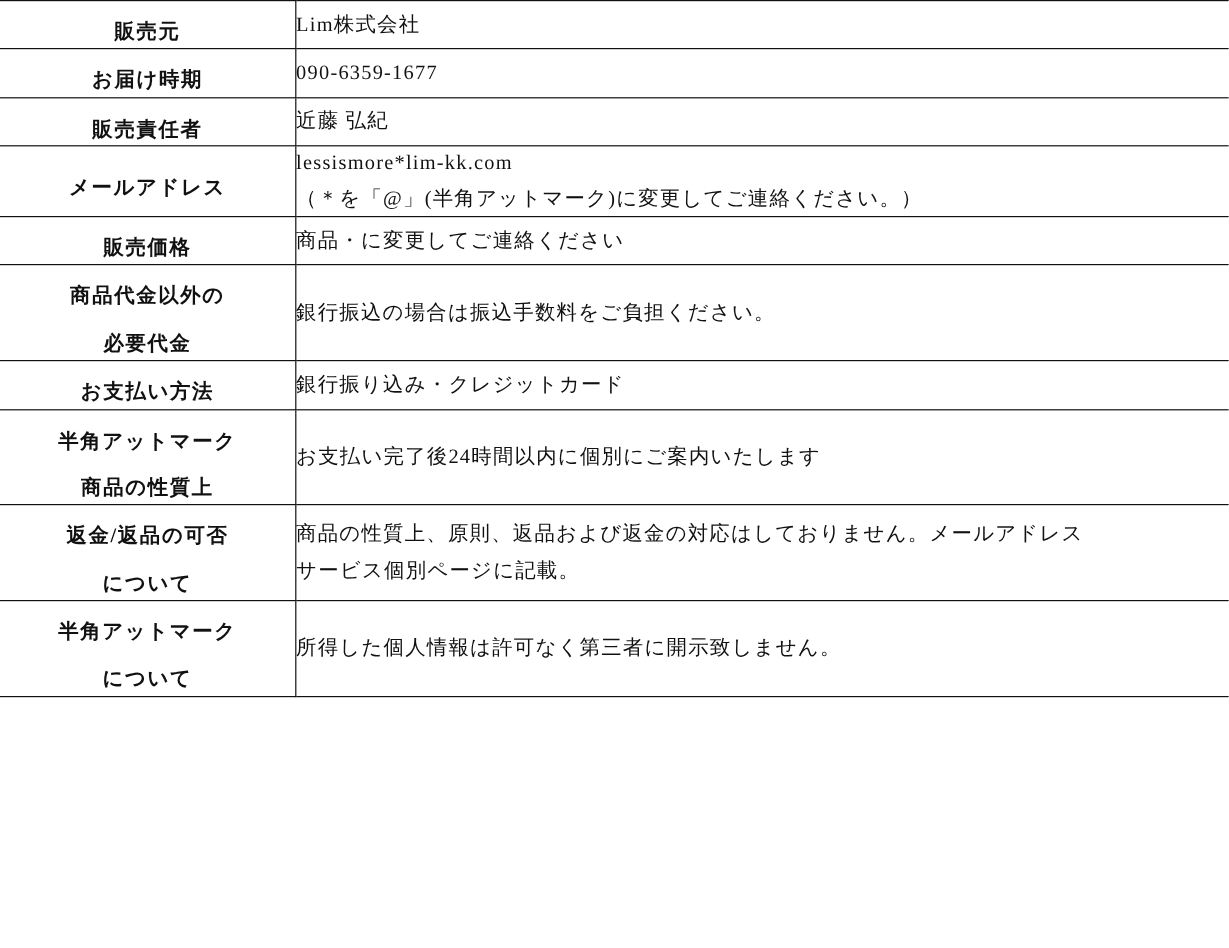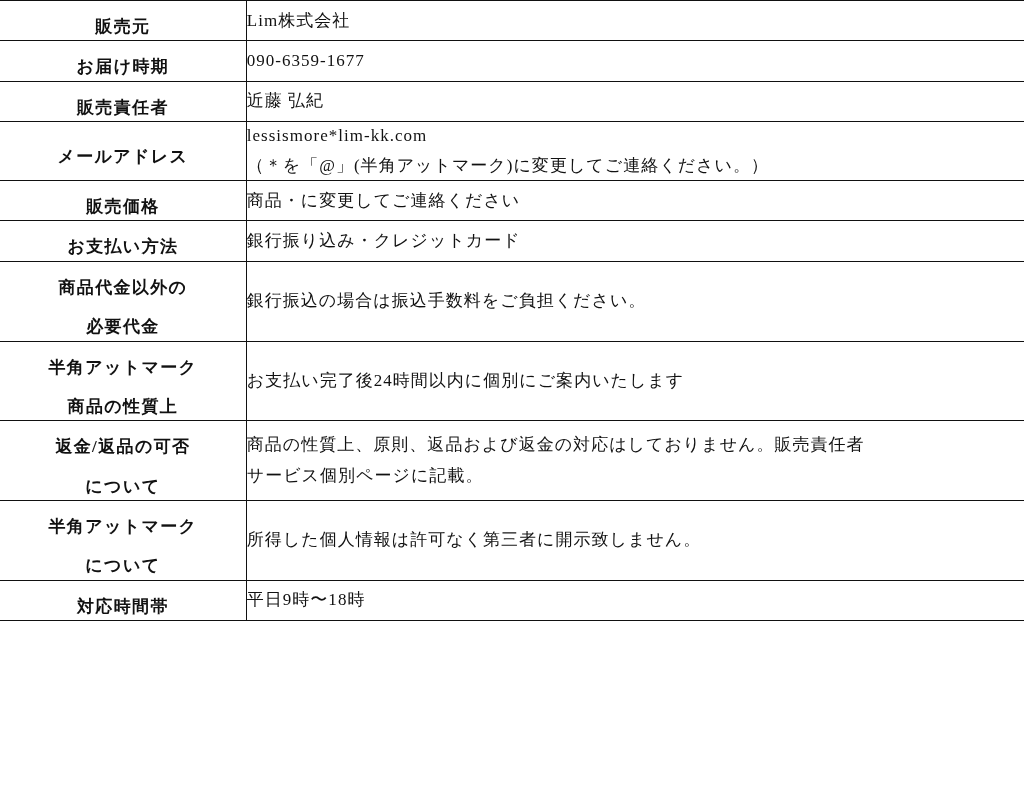--- a/index.html
+++ b/index.html
@@ -120,66 +120,58 @@
       <tr>
         <th class="label-cell">
           <span class="label-line">販売価格</span>
         </th>
         <td class="value-cell">
           <span class="value-line">商品・に変更してご連絡ください</span>
         </td>
       </tr>
       <tr>
         <th class="label-cell">
-          <span class="label-line">お支払い方法</span>
-        </th>
-        <td class="value-cell">
-          <span class="value-line">銀行振り込み・クレジットカード</span>
-        </td>
-      </tr>
-      <tr>
-        <th class="label-cell">
           <span class="label-line">商品代金以外の</span>
           <span class="label-line">必要代金</span>
         </th>
         <td class="value-cell">
           <span class="value-line">銀行振込の場合は振込手数料をご負担ください。</span>
+        </td>
+      </tr>
+      <tr>
+        <th class="label-cell">
+          <span class="label-line">お支払い方法</span>
+        </th>
+        <td class="value-cell">
+          <span class="value-line">銀行振り込み・クレジットカード</span>
         </td>
       </tr>
       <tr>
         <th class="label-cell">
           <span class="label-line">半角アットマーク</span>
           <span class="label-line">商品の性質上</span>
         </th>
         <td class="value-cell">
           <span class="value-line">お支払い完了後24時間以内に個別にご案内いたします</span>
         </td>
       </tr>
       <tr>
         <th class="label-cell">
           <span class="label-line">返金/返品の可否</span>
           <span class="label-line">について</span>
         </th>
         <td class="value-cell">
-          <span class="value-line">商品の性質上、原則、返品および返金の対応はしておりません。販売責任者</span>
+          <span class="value-line">商品の性質上、原則、返品および返金の対応はしておりません。メールアドレス</span>
           <span class="value-line">サービス個別ページに記載。</span>
         </td>
       </tr>
       <tr>
         <th class="label-cell">
           <span class="label-line">半角アットマーク</span>
           <span class="label-line">について</span>
         </th>
         <td class="value-cell">
           <span class="value-line">所得した個人情報は許可なく第三者に開示致しません。</span>
         </td>
       </tr>
-      <tr>
-        <th class="label-cell">
-          <span class="label-line">対応時間帯</span>
-        </th>
-        <td class="value-cell">
-          <span class="value-line">平日9時〜18時</span>
-        </td>
-      </tr>
     </tbody>
   </table>
 </div>
 
 </body></html>

